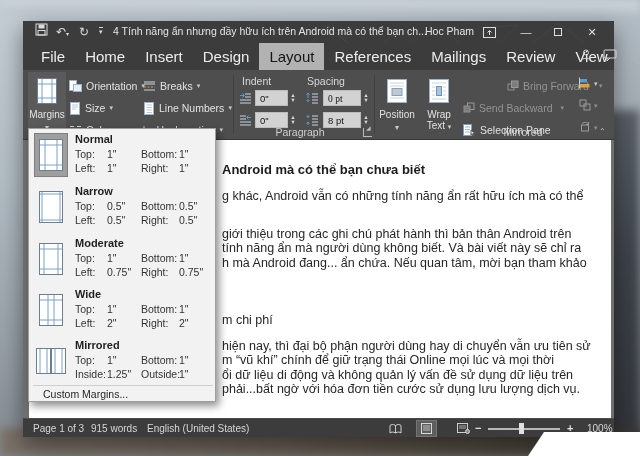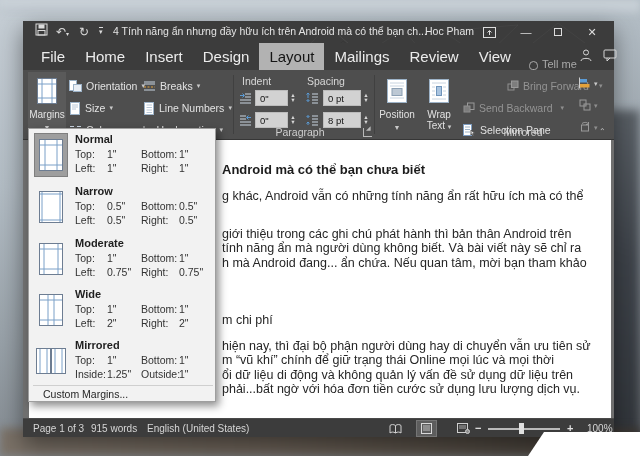--- a/index.html
+++ b/index.html
@@ -140,20 +140,21 @@
         </span>
       <span class="wbtn" style="left:555px;">✕</span>
     </div>
 
     <div class="tabbar">
       <div class="tab">File</div>
       <div class="tab">Home</div>
       <div class="tab">Insert</div>
       <div class="tab">Design</div>
       <div class="tab active">Layout</div>
+      <div class="tab">References</div>
       <div class="tab">Mailings</div>
       <div class="tab">Review</div>
       <div class="tab">View</div>
       <div class="tellme">
         <span class="bulb"></span>
         <span>Tell me</span>
       </div>
       <span class="ticon" style="left:556px;">
         <svg width="14" height="14" viewBox="0 0 14 14" fill="none" stroke="#d6d6d6">
             <circle cx="7" cy="4.5" r="2.5"></circle>
@@ -254,21 +255,21 @@
           <span>▲</span>
           <span>▼</span>
         </div>
 
       <span class="abs" style="left:283px; top:22px;">
         <svg width="13" height="12" viewBox="0 0 13 12">
             <path d="M2 1 L2 6 M0.5 2.5 L2 1 L3.5 2.5 M0.5 8 L2 9.5 L3.5 8 M2 7 L2 9.5" stroke="#5b9bd5" fill="none"></path>
             <path d="M6 2 H12 M6 5 H12 M6 8 H12 M6 11 H12" stroke="#c8d4e0"></path>
           </svg>
       </span>
-      <div class="field" style="left:300px; top:20px; width:38px;">0 pt</div>
+      <div class="field" style="left:300px; top:20px; width:38px;font-family:Liberation Serif, serif;">0 pt</div>
       <div class="spinner" style="left:338px; top:20px;">
           <span>▲</span>
           <span>▼</span>
         </div>
 
       <span class="abs" style="left:283px; top:44px;">
         <svg width="13" height="12" viewBox="0 0 13 12">
             <path d="M2 1 L2 3.5 M0.5 2 L2 3.5 L3.5 2 M0.5 9.5 L2 8 L3.5 9.5 M2 8 L2 11" stroke="#5b9bd5" fill="none"></path>
             <path d="M6 2 H12 M6 5 H12 M6 8 H12 M6 11 H12" stroke="#c8d4e0"></path>
           </svg>

